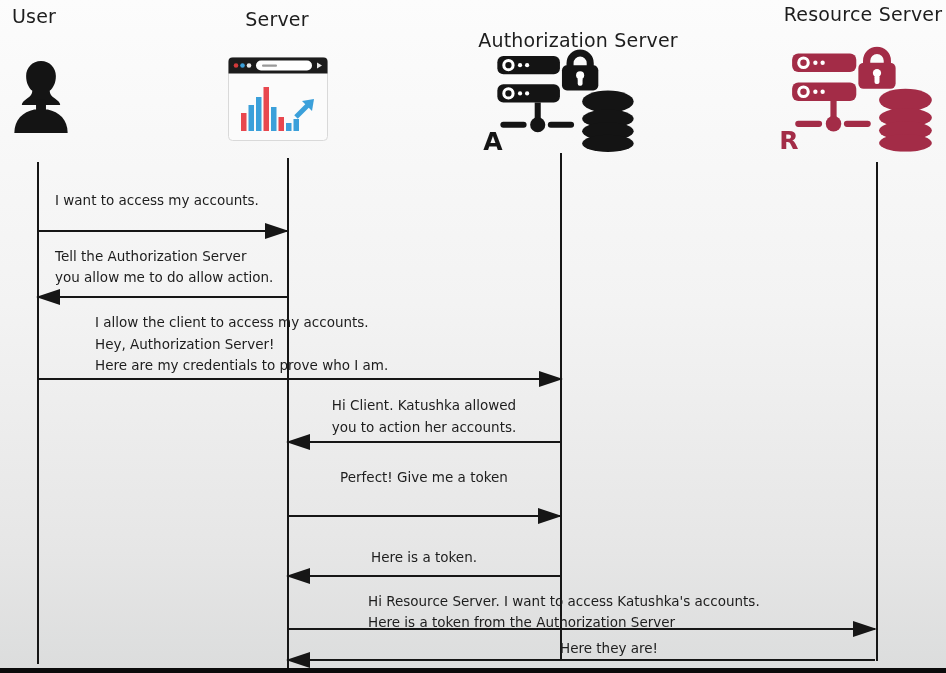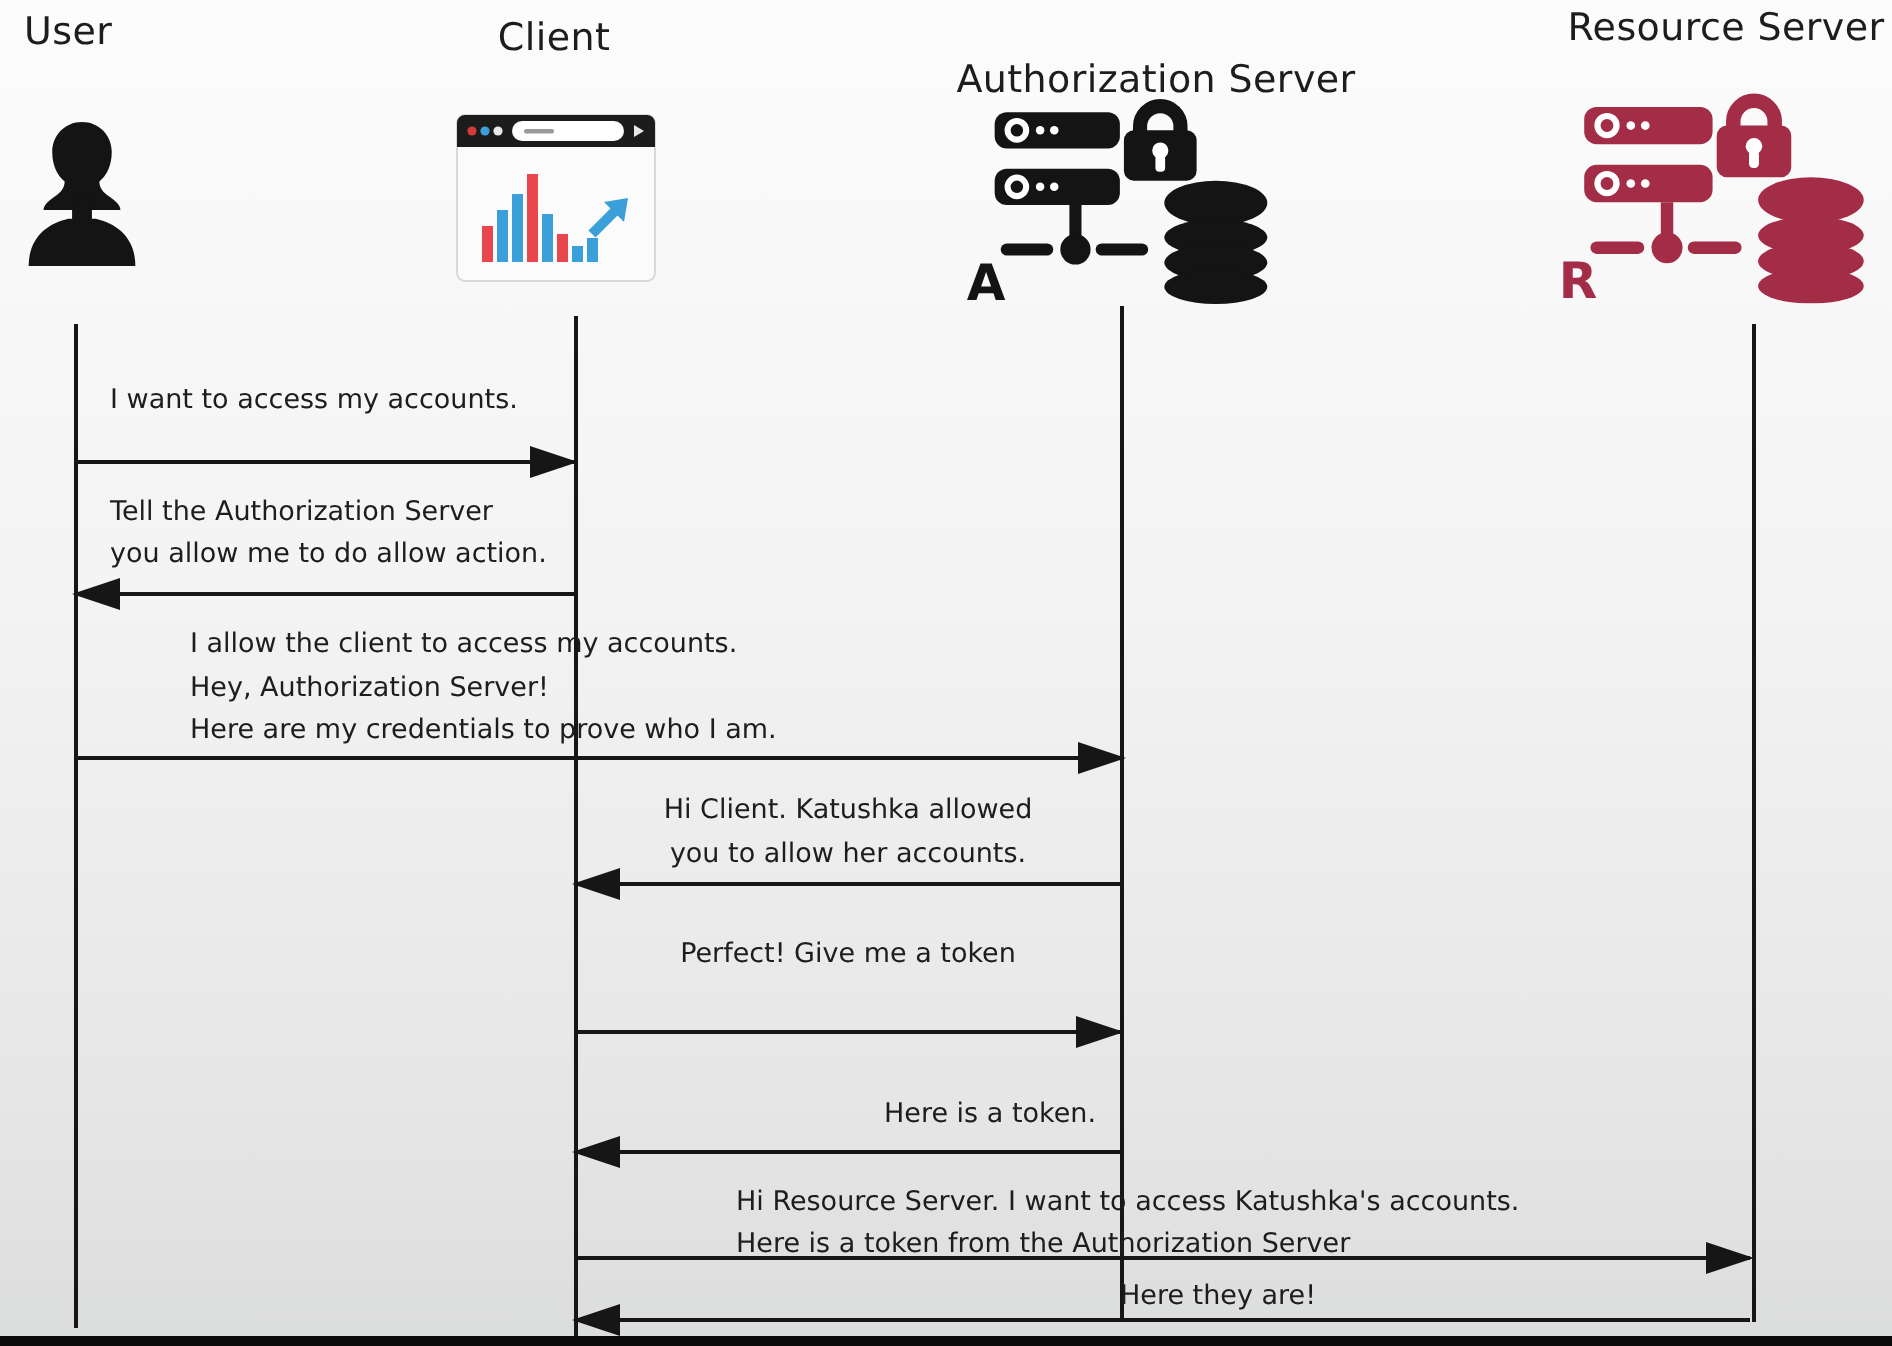--- a/index.html
+++ b/index.html
@@ -62,21 +62,21 @@
       <line x1="9" y1="75" x2="29" y2="75" stroke="currentColor" stroke-width="6" stroke-linecap="round"></line>
       <line x1="56" y1="75" x2="76" y2="75" stroke="currentColor" stroke-width="6" stroke-linecap="round"></line>
       <ellipse cx="112.5" cy="52" rx="25.5" ry="11" fill="currentColor"></ellipse>
       <ellipse cx="112.5" cy="69" rx="25.5" ry="9" fill="currentColor"></ellipse>
       <ellipse cx="112.5" cy="81.5" rx="25.5" ry="9" fill="currentColor"></ellipse>
       <ellipse cx="112.5" cy="93.5" rx="25.5" ry="8.5" fill="currentColor"></ellipse>
     </symbol>
   </svg>
 
   <div class="actor-label" style="left:12px;top:5px;">User</div>
-  <div class="actor-label centered" style="left:217px;top:8px;width:120px;">Client</div>
+  <div class="actor-label centered" style="left:217px;top:8px;width:120px;">Server</div>
   <div class="actor-label centered" style="left:458px;top:5px;width:240px;margin-top:24px;">Authorization Server</div>
   <div class="actor-label centered" style="left:763px;top:3px;width:200px;">Resource Server</div>
 
   <svg class="icon black-ic" style="left:10px;top:57px;" width="62" height="80" viewBox="0 0 100 120">
     <path fill="currentColor" d="M50,2 C64,2 74,13 74,26 C74,37 70,45 64,50 C64,55 67,59 72,62 C77,65.5 81,69 81,73 L19,73 C19,69 23,65.5 28,62 C33,59 36,55 36,50 C30,45 26,37 26,26 C26,13 36,2 50,2 Z"></path>
     <rect fill="currentColor" x="42" y="64" width="16" height="24"></rect>
     <path fill="currentColor" d="M7,118 C7,96 21,84 39,80 L61,80 C79,84 93,96 93,118 Z"></path>
   </svg>
 
   <svg class="icon" style="left:228px;top:57px;" width="100" height="84" viewBox="0 0 100 84">
@@ -136,34 +136,34 @@
     <div>I allow the client to access my accounts.</div>
     <div>Hey, Authorization Server!</div>
     <div>Here are my credentials to prove who I am.</div>
   </div>
   <div class="arrow" style="left:38px;top:378px;width:523px;">
       <i class="head-r"></i>
     </div>
 
   <div class="msg c" style="left:300px;top:394px;width:248px;line-height:22px;">
     <div>Hi Client. Katushka allowed</div>
-    <div>you to allow her accounts.</div>
+    <div>you to action her accounts.</div>
   </div>
   <div class="arrow" style="left:288px;top:441px;width:272px;">
       <i class="head-l"></i>
     </div>
 
   <div class="msg c" style="left:300px;top:467px;width:248px;line-height:21.5px;">
     <div>Perfect! Give me a token</div>
   </div>
   <div class="arrow" style="left:288px;top:515px;width:272px;">
       <i class="head-r"></i>
     </div>
 
-  <div class="msg c" style="left:300px;top:547px;width:248px;text-align:right;">
+  <div class="msg c" style="left:300px;top:547px;width:248px;">
     <div>Here is a token.</div>
   </div>
   <div class="arrow" style="left:288px;top:575px;width:272px;">
       <i class="head-l"></i>
     </div>
 
   <div class="msg" style="left:368px;top:591px;">
     <div>Hi Resource Server. I want to access Katushka's accounts.</div>
     <div>Here is a token from the Authorization Server</div>
   </div>

